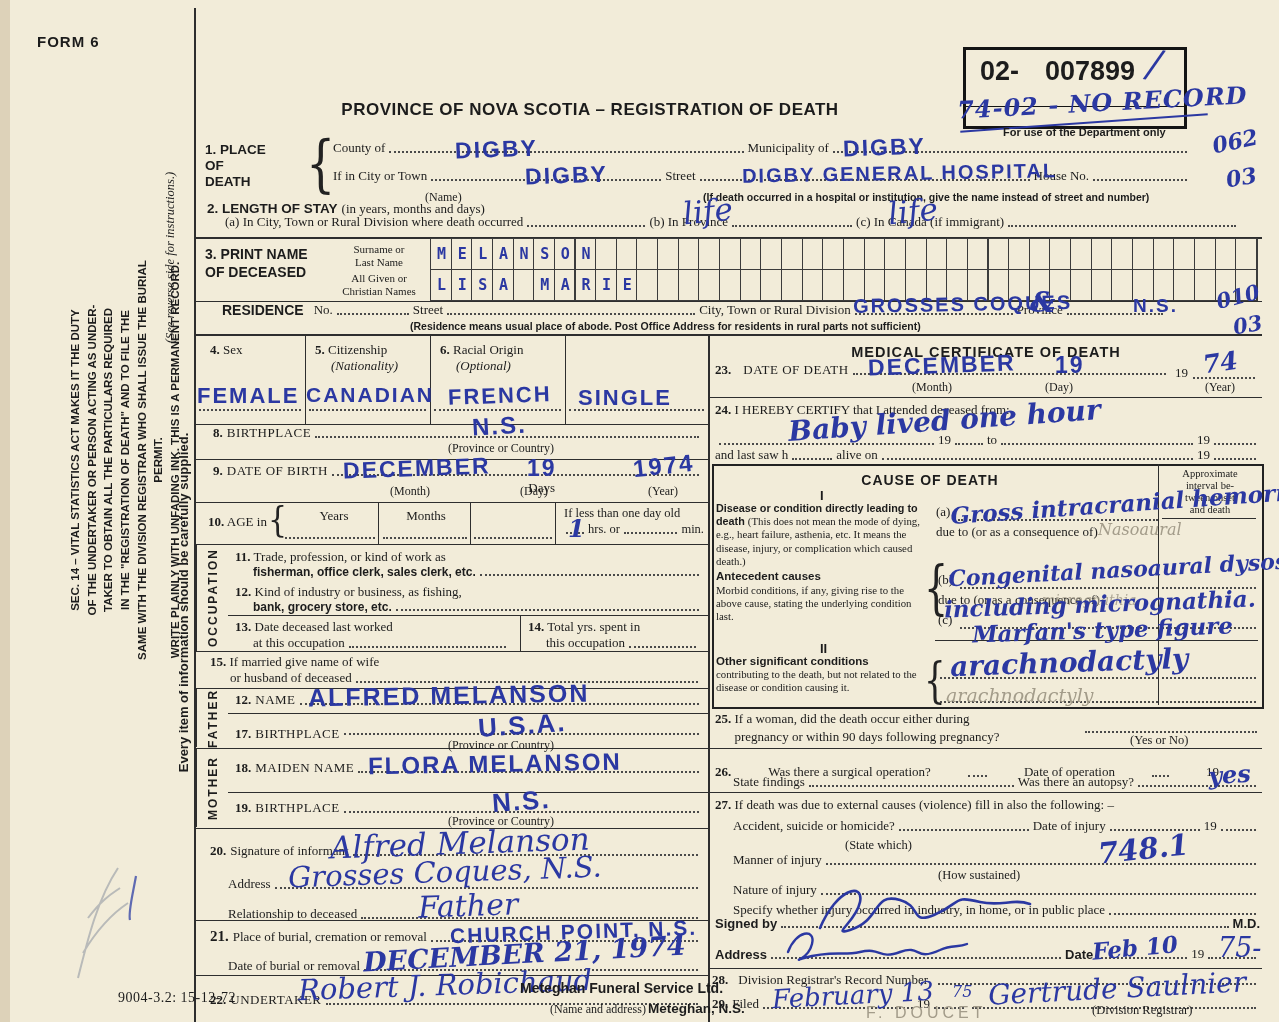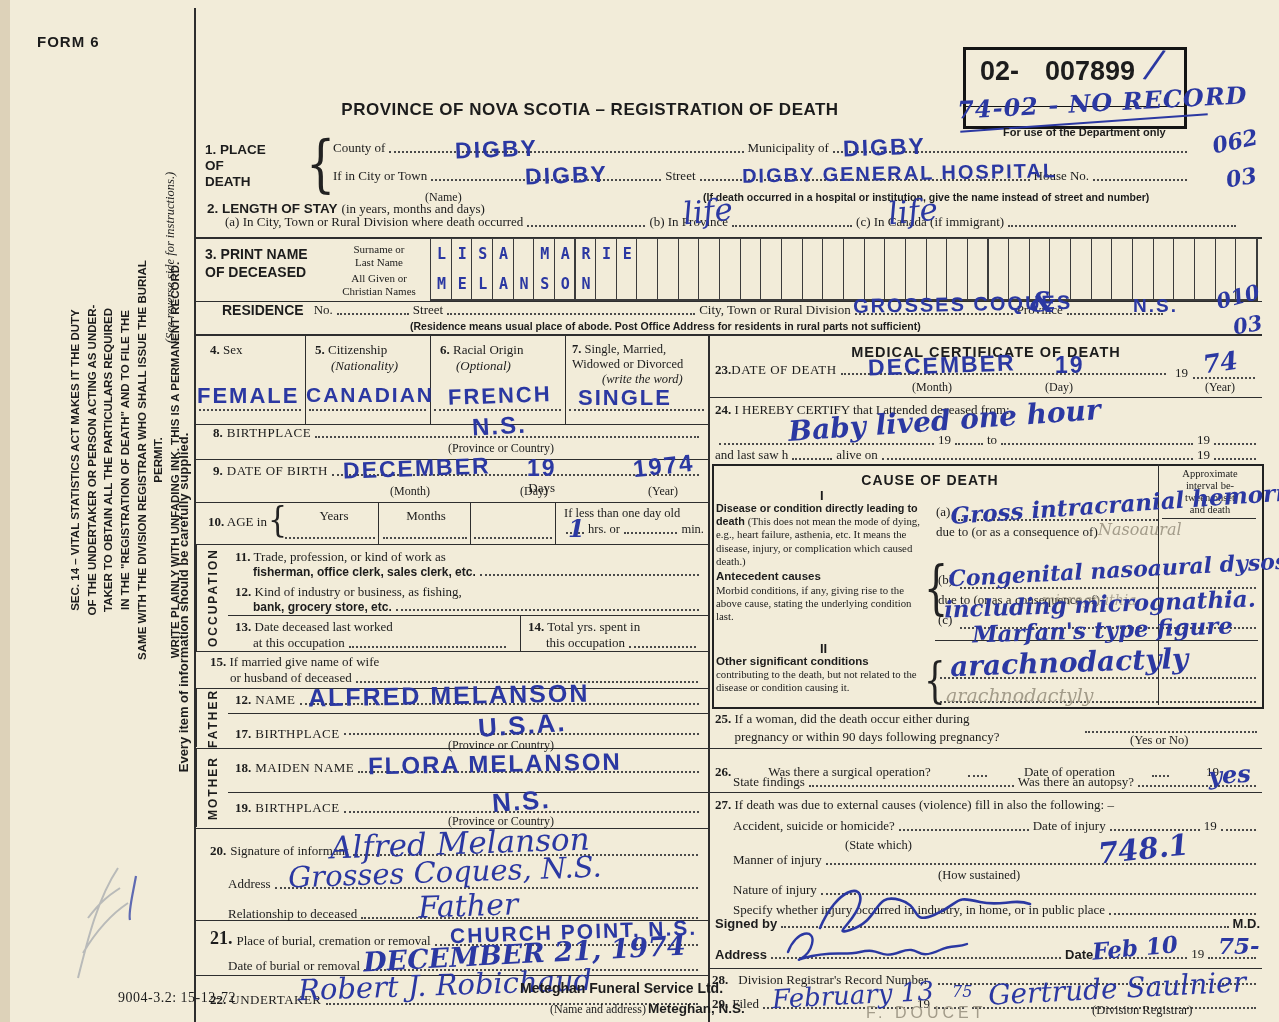--- a/index.html
+++ b/index.html
@@ -132,22 +132,22 @@
   <div class="abs cur" style="left:683px;top:193px;font-size:31px;transform:rotate(-6deg);">life</div>
   <div class="abs cur" style="left:888px;top:193px;font-size:31px;transform:rotate(-6deg);">life</div>
 
   <div class="abs b pre" style="left:205px;top:246px;font-size:14px;line-height:1.25;"><span>3.</span> <span class="pre">PRINT NAME
 OF DECEASED</span></div>
   <div class="abs pre" style="left:330px;top:243px;width:98px;text-align:center;font-size:11px;line-height:1.2;">Surname or
 Last Name</div>
   <div class="abs pre" style="left:328px;top:272px;width:102px;text-align:center;font-size:11px;line-height:1.2;">All Given or
 Christian Names</div>
   <div class="abs" style="left:430px;top:238px;width:826px;border:1.5px solid #3c3c3c;">
+    <div class="grid-row" style="border-bottom:1px solid #3c3c3c;">MELANSON</div>
     <div class="grid-row">LISA MARIE</div>
-    <div class="grid-row" style="border-bottom:1px solid #3c3c3c;">MELANSON</div>
   </div>
 
   <div class="row" style="left:222px;top:302px;width:945px;">
     <span class="b" style="font-size:14px;">RESIDENCE</span>
     <span class="lbl" style="margin-left:10px;">No.</span>
       <span class="dfix" style="width:72px;"></span>
     <span class="lbl">Street</span>
       <span class="dfix" style="width:248px;"></span>
     <span class="lbl">City, Town or Rural Division</span>
       <span class="dfix" style="width:158px;"></span>
@@ -157,22 +157,20 @@
   <div class="abs hw" style="left:853px;top:293px;font-size:20px;transform:rotate(-1deg);">GROSSES COQUES</div>
   <div class="abs cur" style="left:1030px;top:286px;font-size:28px;font-weight:bold;">&amp;</div>
   <div class="abs hw" style="left:1133px;top:295px;font-size:19px;">N.S.</div>
   <div class="abs cur" style="left:1216px;top:284px;font-size:21px;font-weight:bold;transform:rotate(-14deg);">010</div>
   <div class="abs cur" style="left:1233px;top:312px;font-size:21px;font-weight:bold;transform:rotate(-10deg);">03</div>
   <div class="abs b" style="left:410px;top:320px;font-size:10.5px;">(Residence means usual place of abode. Post Office Address for residents in rural parts not sufficient)</div>
 
   <div class="abs" style="left:210px;top:342px;font-size:13px;"><b>4.</b> <span>Sex</span></div>
   <div class="abs" style="left:315px;top:342px;font-size:13px;"><b>5.</b> <span>Citizenship</span><br><span class="it" style="margin-left:16px;">(Nationality)</span></div>
   <div class="abs" style="left:440px;top:342px;font-size:13px;"><b>6.</b> <span>Racial Origin</span><br><span class="it" style="margin-left:16px;">(Optional)</span></div>
-  <div class="abs" style="left:572px;top:342px;font-size:12.5px;width:132px;"><b>7.</b> <span class="pre">Single, Married,
-Widowed or Divorced</span><br><span class="it" style="margin-left:30px;">(write the word)</span></div>
   <div class="dlot" style="left:199px;top:408px;width:102px;"></div>
   <div class="dlot" style="left:309px;top:408px;width:117px;"></div>
   <div class="dlot" style="left:434px;top:408px;width:127px;"></div>
   <div class="dlot" style="left:569px;top:408px;width:135px;"></div>
   <div class="abs hw" style="left:197px;top:383px;font-size:22px;">FEMALE</div>
   <div class="abs hw" style="left:306px;top:383px;font-size:21px;">CANADIAN</div>
   <div class="abs hw" style="left:448px;top:383px;font-size:22px;transform:rotate(-2deg);">FRENCH</div>
   <div class="abs hw" style="left:578px;top:385px;font-size:22px;">SINGLE</div>
 
   <div class="row" style="left:213px;top:425px;width:490px;">
@@ -290,21 +288,21 @@
       <span class="dots"></span>
   </div>
   <div class="abs cur" style="left:288px;top:855px;font-size:29px;transform:rotate(-2deg);">Grosses Coques, N.S.</div>
   <div class="row" style="left:228px;top:906px;width:474px;">
     <span class="lbl">Relationship to deceased</span>
       <span class="dots"></span>
   </div>
   <div class="abs cur" style="left:418px;top:888px;font-size:30px;transform:rotate(-2deg);">Father</div>
 
   <div class="row" style="left:210px;top:928px;width:492px;">
-    <b style="font-size:18px;">21.</b>
+    <b style="font-size:15px;">21.</b>
     <span class="lbl" style="margin-left:4px;">Place of burial, cremation or removal</span>
       <span class="dots"></span>
   </div>
   <div class="abs hw" style="left:450px;top:920px;font-size:21px;transform:rotate(-2deg);">CHURCH POINT, N.S.</div>
   <div class="row" style="left:228px;top:958px;width:474px;">
     <span class="lbl">Date of burial or removal</span>
       <span class="dots"></span>
   </div>
   <div class="abs cur" style="left:363px;top:938px;font-size:27px;font-weight:bold;transform:rotate(-3deg);">DECEMBER 21, 1974</div>
 
@@ -315,21 +313,21 @@
   </div>
   <div class="abs cur" style="left:298px;top:968px;font-size:29px;transform:rotate(-2deg);">Robert J. Robichaud</div>
   <div class="abs b" style="left:520px;top:980px;font-size:14px;">Meteghan Funeral Service Ltd.</div>
   <div class="abs lbl" style="left:550px;top:1002px;font-size:12px;">(Name and address)</div>
   <div class="abs b" style="left:648px;top:1001px;font-size:13.5px;">Meteghan, N.S.</div>
 
   <div class="abs b" style="left:712px;top:344px;width:548px;text-align:center;font-size:14.5px;letter-spacing:1px;">MEDICAL CERTIFICATE OF DEATH</div>
 
   <div class="row" style="left:715px;top:362px;width:455px;">
     <b style="font-size:13px;">23.</b>
-    <span class="lbl" style="margin-left:0;letter-spacing:.5px;">DATE OF DEATH</span>
+    <span class="lbl" style="margin-left:12px;letter-spacing:.5px;">DATE OF DEATH</span>
       <span class="dots"></span>
   </div>
   <div class="abs lbl" style="left:1175px;top:365px;">19</div>
   <div class="dlot" style="left:1193px;top:376px;width:62px;"></div>
   <div class="abs hw" style="left:868px;top:352px;font-size:23px;transform:rotate(-2deg);">DECEMBER</div>
   <div class="abs hw" style="left:1055px;top:352px;font-size:23px;">19</div>
   <div class="abs cur" style="left:1203px;top:348px;font-size:25px;font-weight:bold;transform:rotate(-8deg);">74</div>
   <div class="abs lbl" style="left:912px;top:380px;font-size:12px;">(Month)</div>
   <div class="abs lbl" style="left:1045px;top:380px;font-size:12px;">(Day)</div>
   <div class="abs lbl" style="left:1205px;top:380px;font-size:12px;">(Year)</div>
@@ -459,21 +457,21 @@
     <span class="lbl">19</span>
       <span class="dots"></span>
   </div>
   <svg class="abs" style="left:812px;top:880px;" width="230" height="72" viewBox="0 0 230 72">
     <path d="M8 48 C 25 8, 52 2, 48 22 C 44 42, 18 56, 38 50 C 70 40, 60 12, 88 20 C 110 26, 98 45, 122 35 C 150 23, 140 15, 168 22 C 190 27, 200 18, 218 24" stroke="#2b38a2" stroke-width="2.6" fill="none" stroke-linecap="round"></path>
   </svg>
   <svg class="abs" style="left:782px;top:922px;" width="190" height="42" viewBox="0 0 190 42">
     <path d="M6 30 C 14 8, 34 6, 30 22 C 26 38, 8 40, 22 36 C 50 28, 60 34, 78 30 C 100 25, 96 38, 118 30 C 140 22, 132 40, 158 28 C 170 22, 176 26, 185 22" stroke="#2b38a2" stroke-width="2.4" fill="none" stroke-linecap="round"></path>
   </svg>
   <div class="abs cur" style="left:1092px;top:934px;font-size:23px;font-weight:bold;transform:rotate(-5deg);">Feb 10</div>
-  <div class="abs cur" style="left:1218px;top:932px;font-size:23px;font-weight:bold;">75-</div>
+  <div class="abs cur" style="left:1218px;top:932px;font-size:27px;font-weight:normal;">75-</div>
 
   <div class="row" style="left:712px;top:972px;width:548px;gap:6px;">
     <b style="font-size:13px;">28.</b>
     <span class="lbl" style="margin-left:4px;">Division Registrar's Record Number</span>
       <span class="dots"></span>
   </div>
   <div class="row" style="left:712px;top:996px;width:548px;">
     <b style="font-size:13px;">29.</b>
     <span class="lbl" style="margin-left:4px;">Filed</span>
       <span class="dfix" style="width:150px;"></span>

